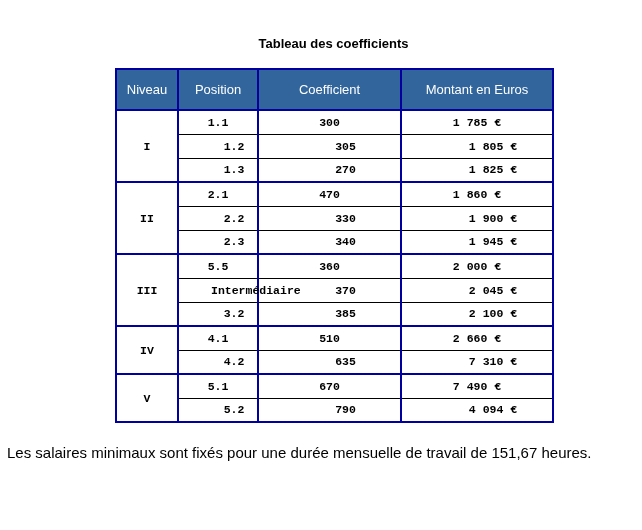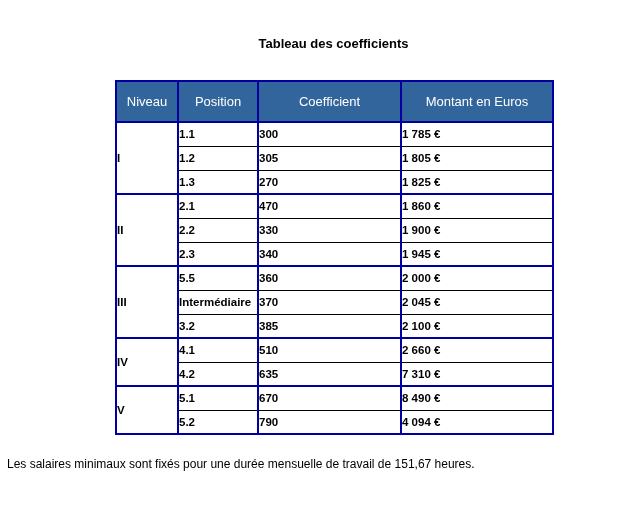--- a/index.html
+++ b/index.html
@@ -20,51 +20,53 @@
     text-align:center;
     font-size:13px;
     line-height:16px;
     font-weight:bold;
     color:var(--text);
   }
 
   table.coeff-table{
     border-collapse:collapse;
     table-layout:fixed;
-    margin:28px 0 0 115px;
+    margin:16px 0 0 115px;
     width:437px;
     border:2px solid var(--border);
   }
   .coeff-table th{
     background:var(--header-bg);
     color:var(--header-text);
     font-weight:normal;
     font-size:13px;
     height:41px;
     text-align:center;
     vertical-align:middle;
     border-left:2px solid var(--border);
     border-right:2px solid var(--border);
     border-bottom:2px solid var(--border);
   }
   .coeff-table td{
     font-size:11.5px;
     font-weight:bold;
     height:24px;
+    text-align:center;
     vertical-align:middle;
     border-left:2px solid var(--border);
     border-right:2px solid var(--border);
+    font-family:Liberation Mono, monospace;
   }
-  .coeff-table tr.row-inner td{border-top:1px solid var(--row-line);}
+  .coeff-table tr.row-inner td{border-top:1px solid var(--row-line);padding-left:32px;}
   .coeff-table tr.group-start td{border-top:2px solid var(--border);}
   .coeff-table td.niveau-cell{font-weight:bold;}
 
   .footnote{
     margin:20px 0 0 7px;
-    font-size:12px;
+    font-size:15px;
     line-height:19px;
     color:var(--text);
   }
 </style>
 </head>
 <body>
 
 <div class="doc-title">Tableau des coefficients</div>
 
 <table class="coeff-table">
@@ -144,21 +146,21 @@
     <tr class="row-inner">
       <td>4.2</td>
       <td>635</td>
       <td>7 310 €</td>
     </tr>
 
     <tr class="group-start">
       <td class="niveau-cell" rowspan="2">V</td>
       <td>5.1</td>
       <td>670</td>
-      <td>8 490 €</td>
+      <td>7 490 €</td>
     </tr>
     <tr class="row-inner">
       <td>5.2</td>
       <td>790</td>
       <td>4 094 €</td>
     </tr>
   </tbody>
 </table>
 
 <div class="footnote">

